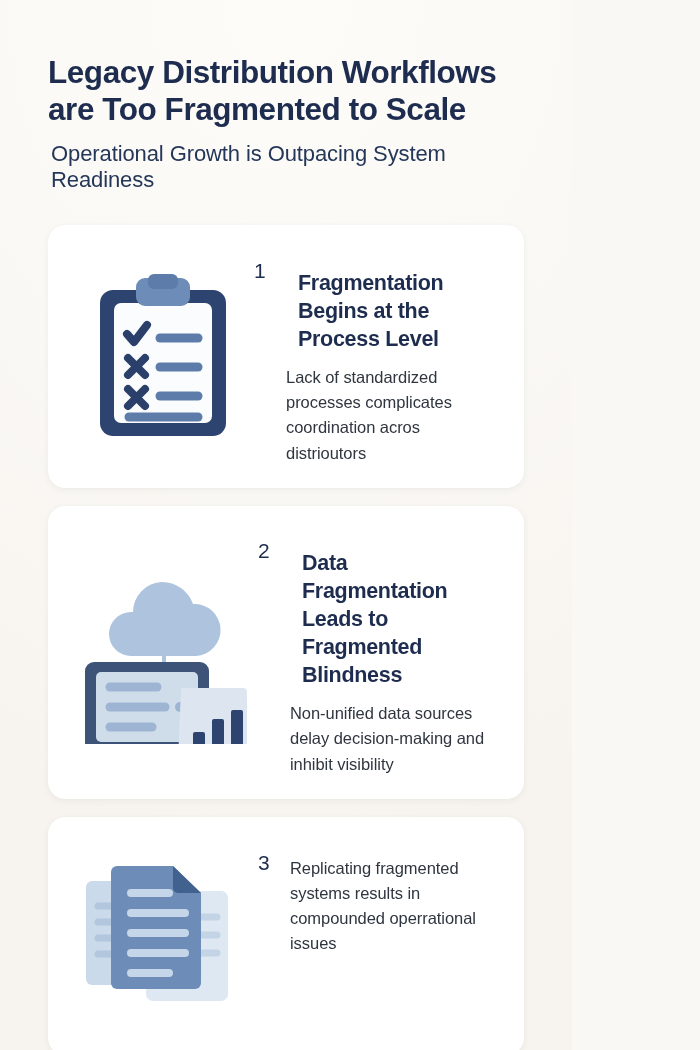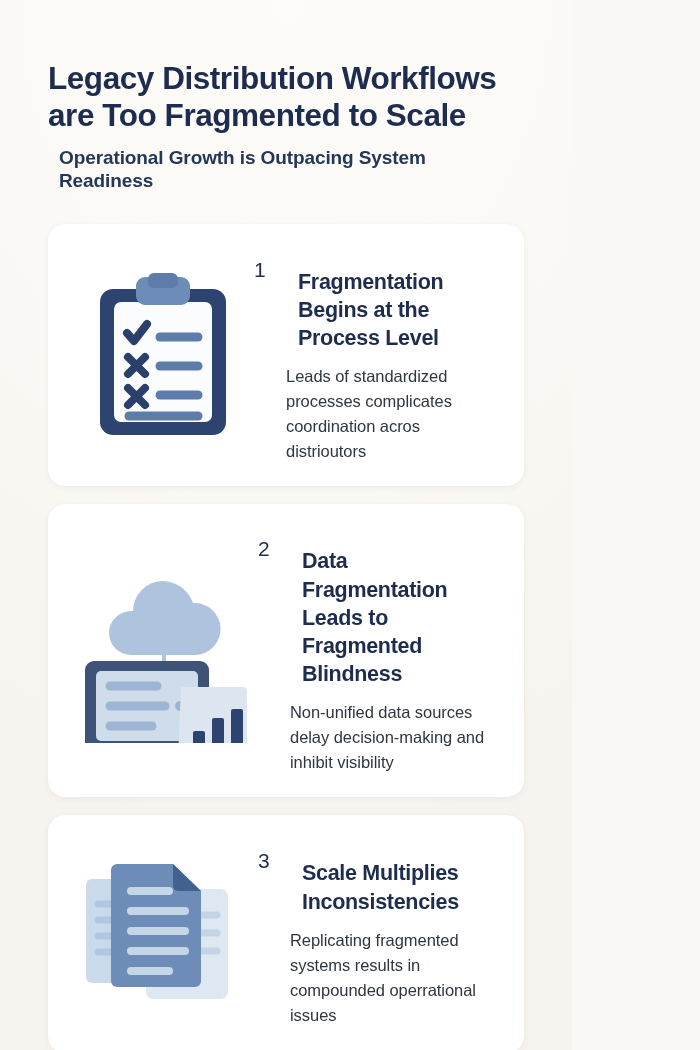--- a/index.html
+++ b/index.html
@@ -16,41 +16,41 @@
     -webkit-font-smoothing: antialiased;
   }
 
   .page {
     position: relative;
     width: 572px;
     height: 1050px;
     box-sizing: border-box;
     background:
       radial-gradient(120% 80% at 50% 0%, #fdfcf9 0%, #faf8f4 55%, #f7f4ef 100%);
-    padding: 16px 48px;
+    padding: 10px 48px;
   }
 
   
   .header {
     padding-top: 44px;
   }
   .title {
     margin: 0;
     font-size: 31.5px;
     line-height: 1.16;
     font-weight: 700;
     letter-spacing: -0.45px;
     color: #1e2d4f;
     max-width: 600px;
   }
   .subtitle {
-    margin: 14px 0 0 11px;
-    font-size: 19px;
+    margin: 14px 0 0 3px;
+    font-size: 22px;
     line-height: 1.2;
-    font-weight: 700;
+    font-weight: 400;
     letter-spacing: -0.1px;
     color: #253759;
   }
 
   
   .cards {
     margin-top: 31px;
     display: flex;
     flex-direction: column;
     gap: 18px;
@@ -158,21 +158,21 @@
             <line x1="68" y1="93" x2="106" y2="93"></line>
             <line x1="68" y1="122" x2="106" y2="122"></line>
             <line x1="37" y1="143" x2="106" y2="143"></line>
           </g>
         </svg>
       </div>
       <div class="card-body">
         <div class="card-number">1</div>
         <div class="card-text">
           <h2 class="card-title">Fragmentation Begins at the Process Level</h2>
-          <p class="card-desc">Leads of standardized processes complicates coordination acros distrioutors</p>
+          <p class="card-desc">Lack of standardized processes complicates coordination acros distrioutors</p>
         </div>
       </div>
     </div>
 
     <div class="card card-2">
       <div class="card-icon">
         <svg width="172" height="184" viewBox="0 0 172 184" aria-hidden="true">
           <path d="M52 52 h2 a30 30 0 0 1 29 -30 a33 33 0 0 1 31 22 a26 26 0 0 1 3 52 h-65 a22 22 0 0 1 0 -44 z" fill="#aec4de"></path>
           <rect x="83" y="88" width="4" height="26" fill="#aec4de"></rect>
           <rect x="6" y="110" width="124" height="92" rx="9" fill="#3d5377" transform="translate(0,-8)"></rect>
@@ -229,20 +229,19 @@
             <line x1="47" y1="56" x2="101" y2="56"></line>
             <line x1="47" y1="76" x2="101" y2="76"></line>
             <line x1="47" y1="96" x2="101" y2="96"></line>
             <line x1="47" y1="116" x2="85" y2="116"></line>
           </g>
         </svg>
       </div>
       <div class="card-body">
         <div class="card-number">3</div>
         <div class="card-text">
-          <h2 class="card-title">Scale Multiplies Inconsistencies</h2>
           <p class="card-desc">Replicating fragmented systems results in compounded operrational issues</p>
         </div>
       </div>
     </div>
 
   </div>
 </div>
 
 </body></html>

